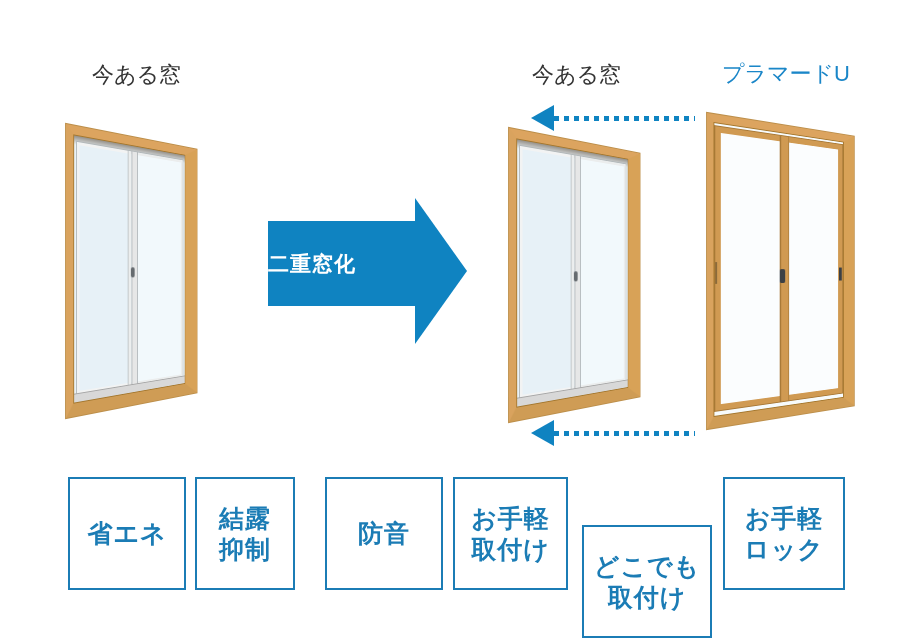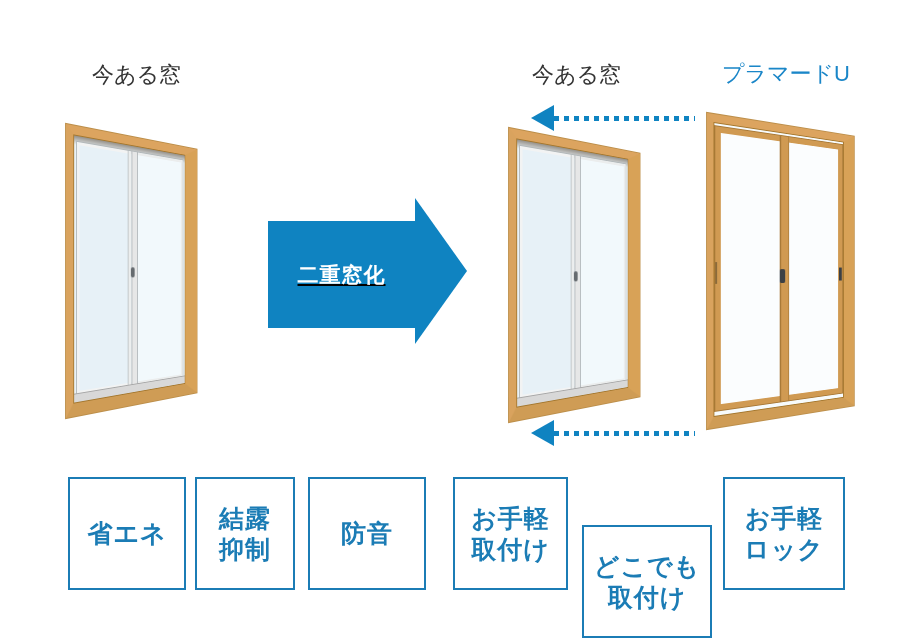--- a/index.html
+++ b/index.html
@@ -48,43 +48,43 @@
   .wpane-right{right:2px;width:51%;}
   .wmeeting{position:absolute;left:calc(50% - 4px);top:4px;bottom:6px;width:9px;background:#d09a52;
     border-left:1px solid #a97a38;border-right:1px solid #a97a38;}
   .whandle-mid{position:absolute;left:calc(50% - 5px);top:calc(50% - 1px);width:7px;height:15px;
     background:#3b4045;border-radius:2px;}
   .whandle-right{position:absolute;right:3px;top:calc(50% - 3px);width:4px;height:15px;background:#3b4045;}
   .whandle-left{position:absolute;left:2px;top:calc(50% - 8px);width:2px;height:22px;background:#8a6a3a;}
 
   
   .big-arrow{position:absolute;left:268px;top:198px;width:199px;height:147px;}
-  .arrow-body{position:absolute;left:0;top:23px;width:147px;height:107px;background:#0f83c1;
-    display:flex;align-items:center;justify-content:center;text-decoration:underline;}
+  .arrow-body{position:absolute;left:0;top:23px;width:147px;height:85px;background:#0f83c1;
+    display:flex;align-items:center;}
   .arrow-head{position:absolute;left:147px;top:0;width:0;height:0;
     border-top:73.5px solid transparent;border-bottom:73.5px solid transparent;border-left:52px solid #0f83c1;}
   .arrow-label{color:#ffffff;font-size:21px;font-weight:700;letter-spacing:1px;white-space:nowrap;}
 
   
   .dotted-arrow{position:absolute;width:164px;height:26px;}
   .da-top{left:531px;top:105px;}
   .da-bottom{left:531px;top:420px;}
   .da-dots{position:absolute;left:23px;right:0;top:11px;height:5px;
     background:repeating-linear-gradient(90deg,#0f83c1 0 5px,transparent 5px 10px);}
   .da-head{position:absolute;left:0;top:0;width:0;height:0;
     border-top:13px solid transparent;border-bottom:13px solid transparent;border-right:23px solid #0f83c1;}
 
   
   .feature-box{position:absolute;top:477px;height:113px;box-sizing:border-box;border:2px solid #1b7cb5;
     display:flex;align-items:center;justify-content:center;background:#ffffff;}
   .feature-label{color:#1b7cb5;font-size:25px;font-weight:700;line-height:1.22;text-align:center;
     white-space:pre-line;letter-spacing:1px;}
   .fb-0{left:68px;width:118px;}
   .fb-1{left:195px;width:100px;}
-  .fb-2{left:308px;width:118px;}
+  .fb-2{left:325px;width:118px;}
   .fb-3{left:453px;width:115px;}
   .fb-4{left:582px;width:130px;margin-top:48px;}
   .fb-5{left:723px;width:122px;}
 </style>
 </head>
 <body>
 
 <div class="canvas">
 
   <div class="hdr-label lbl-left">今ある窓</div>

